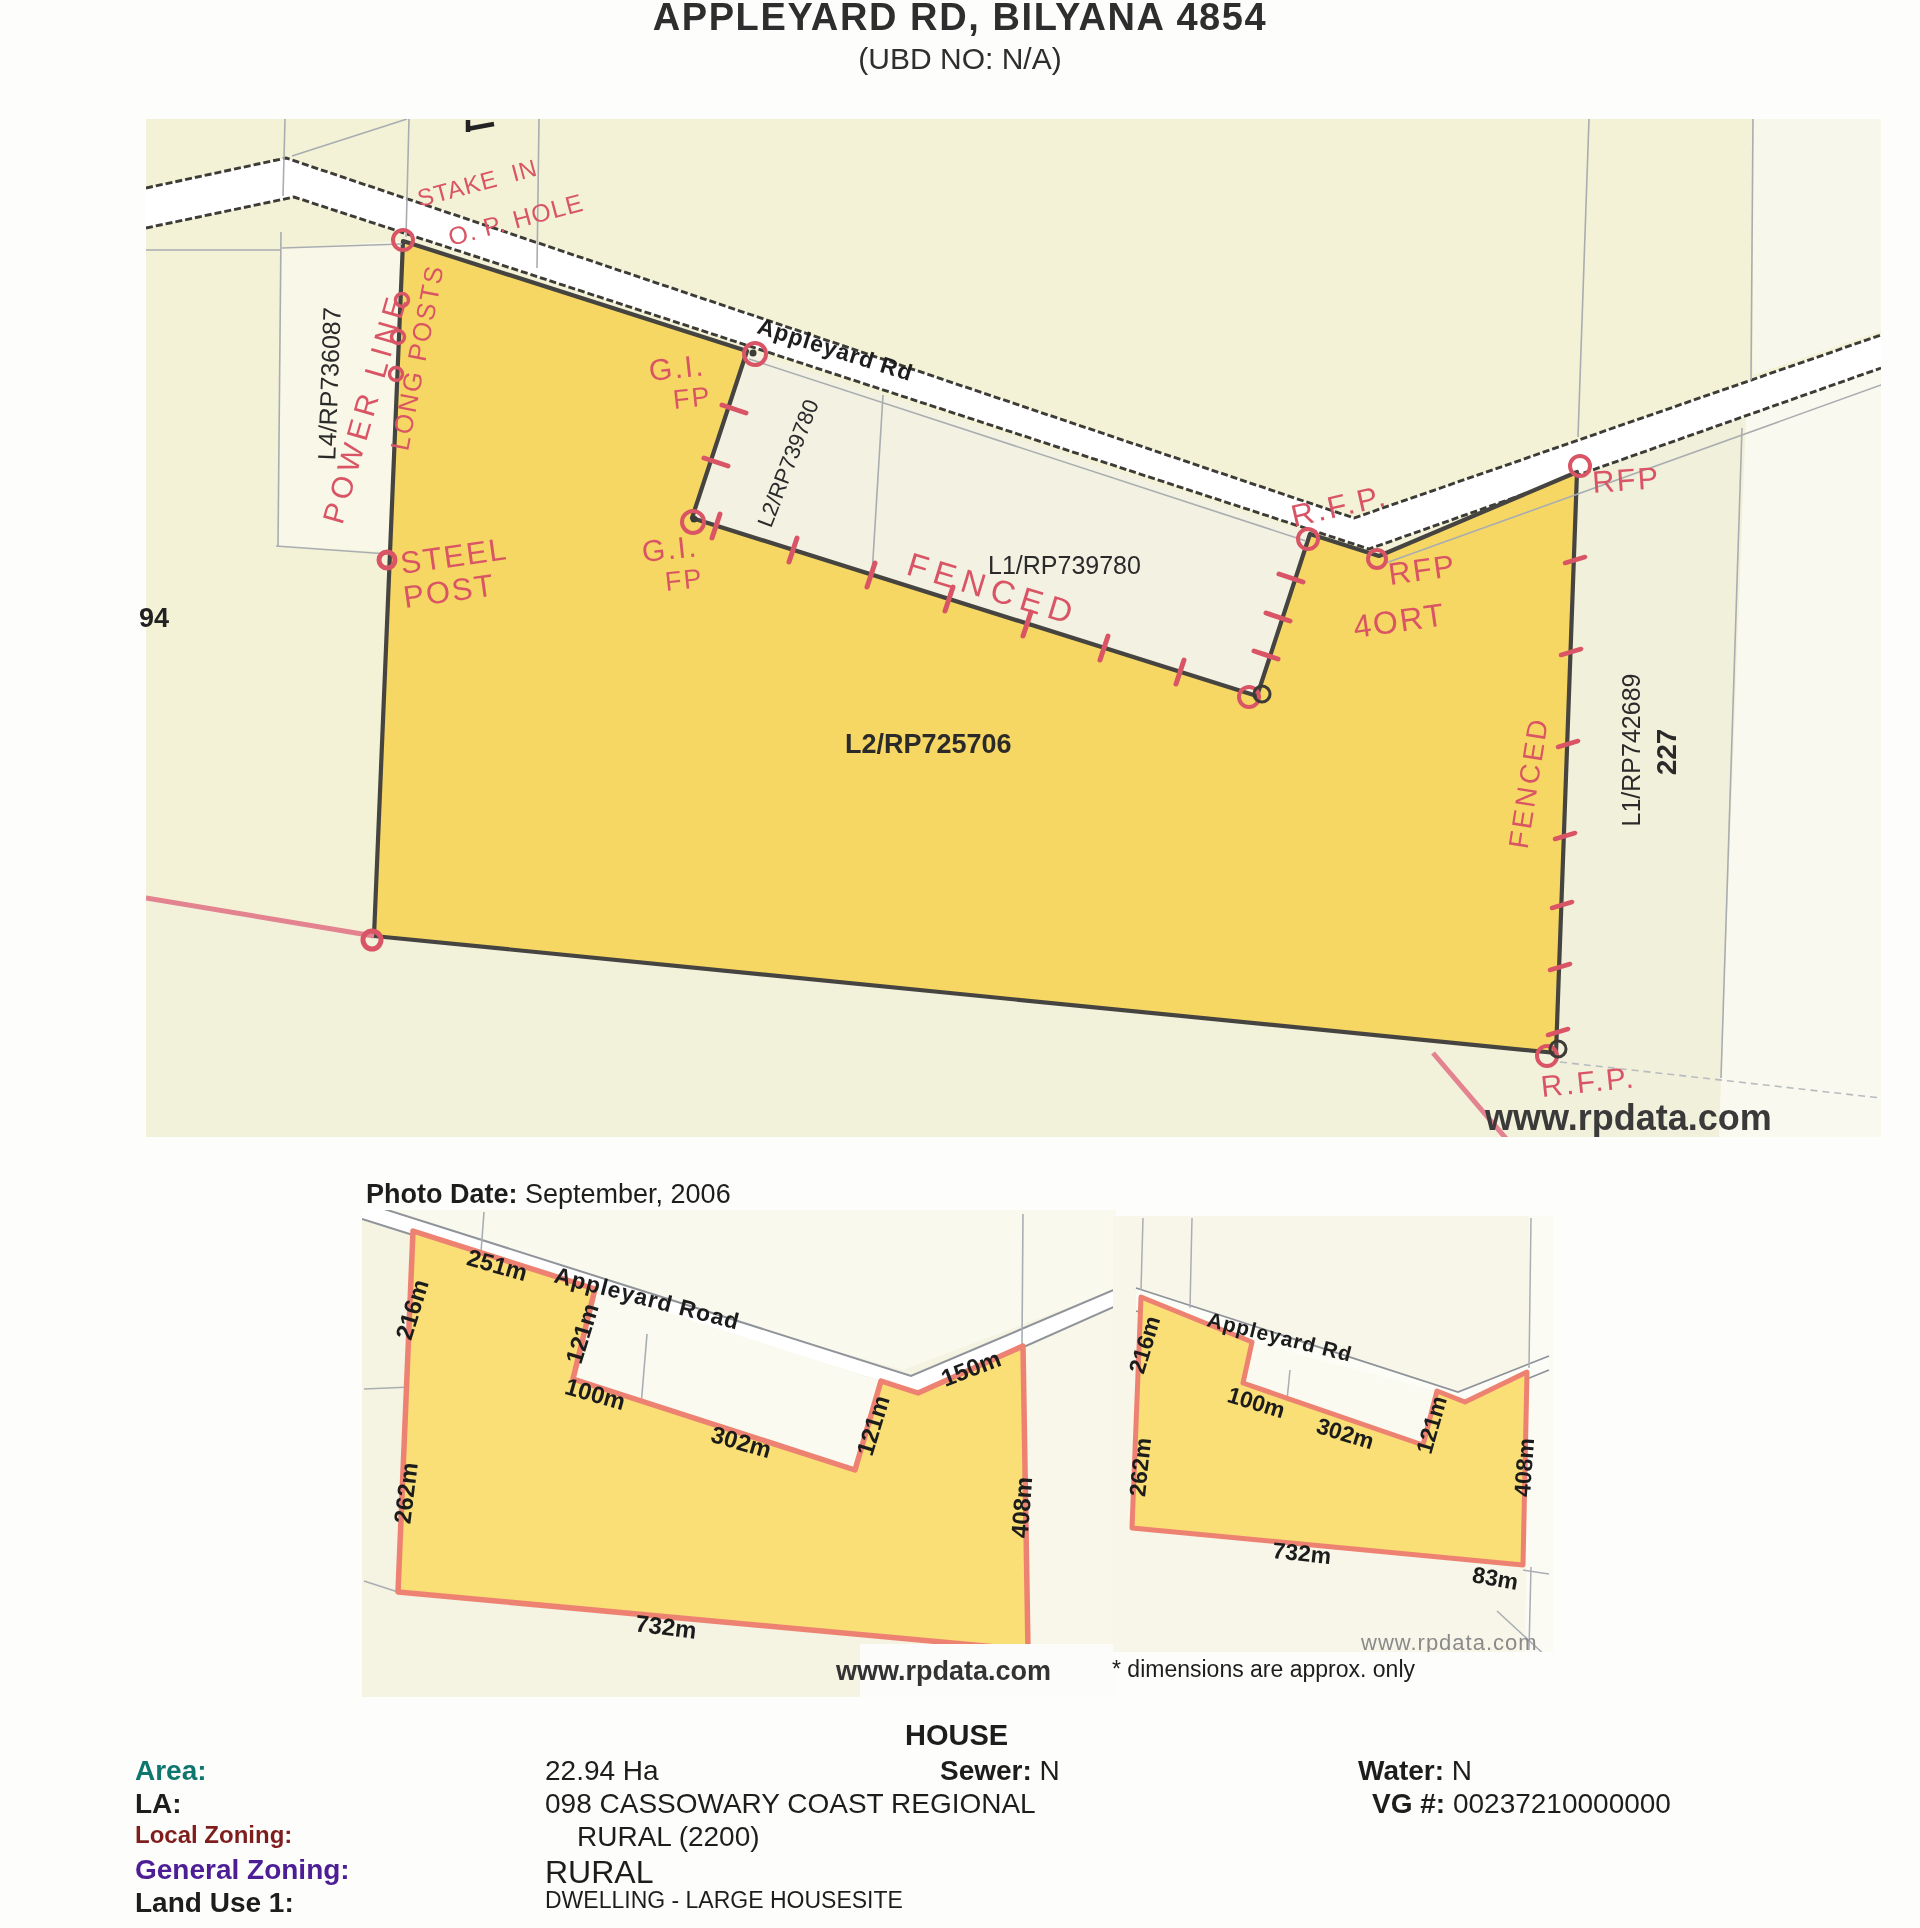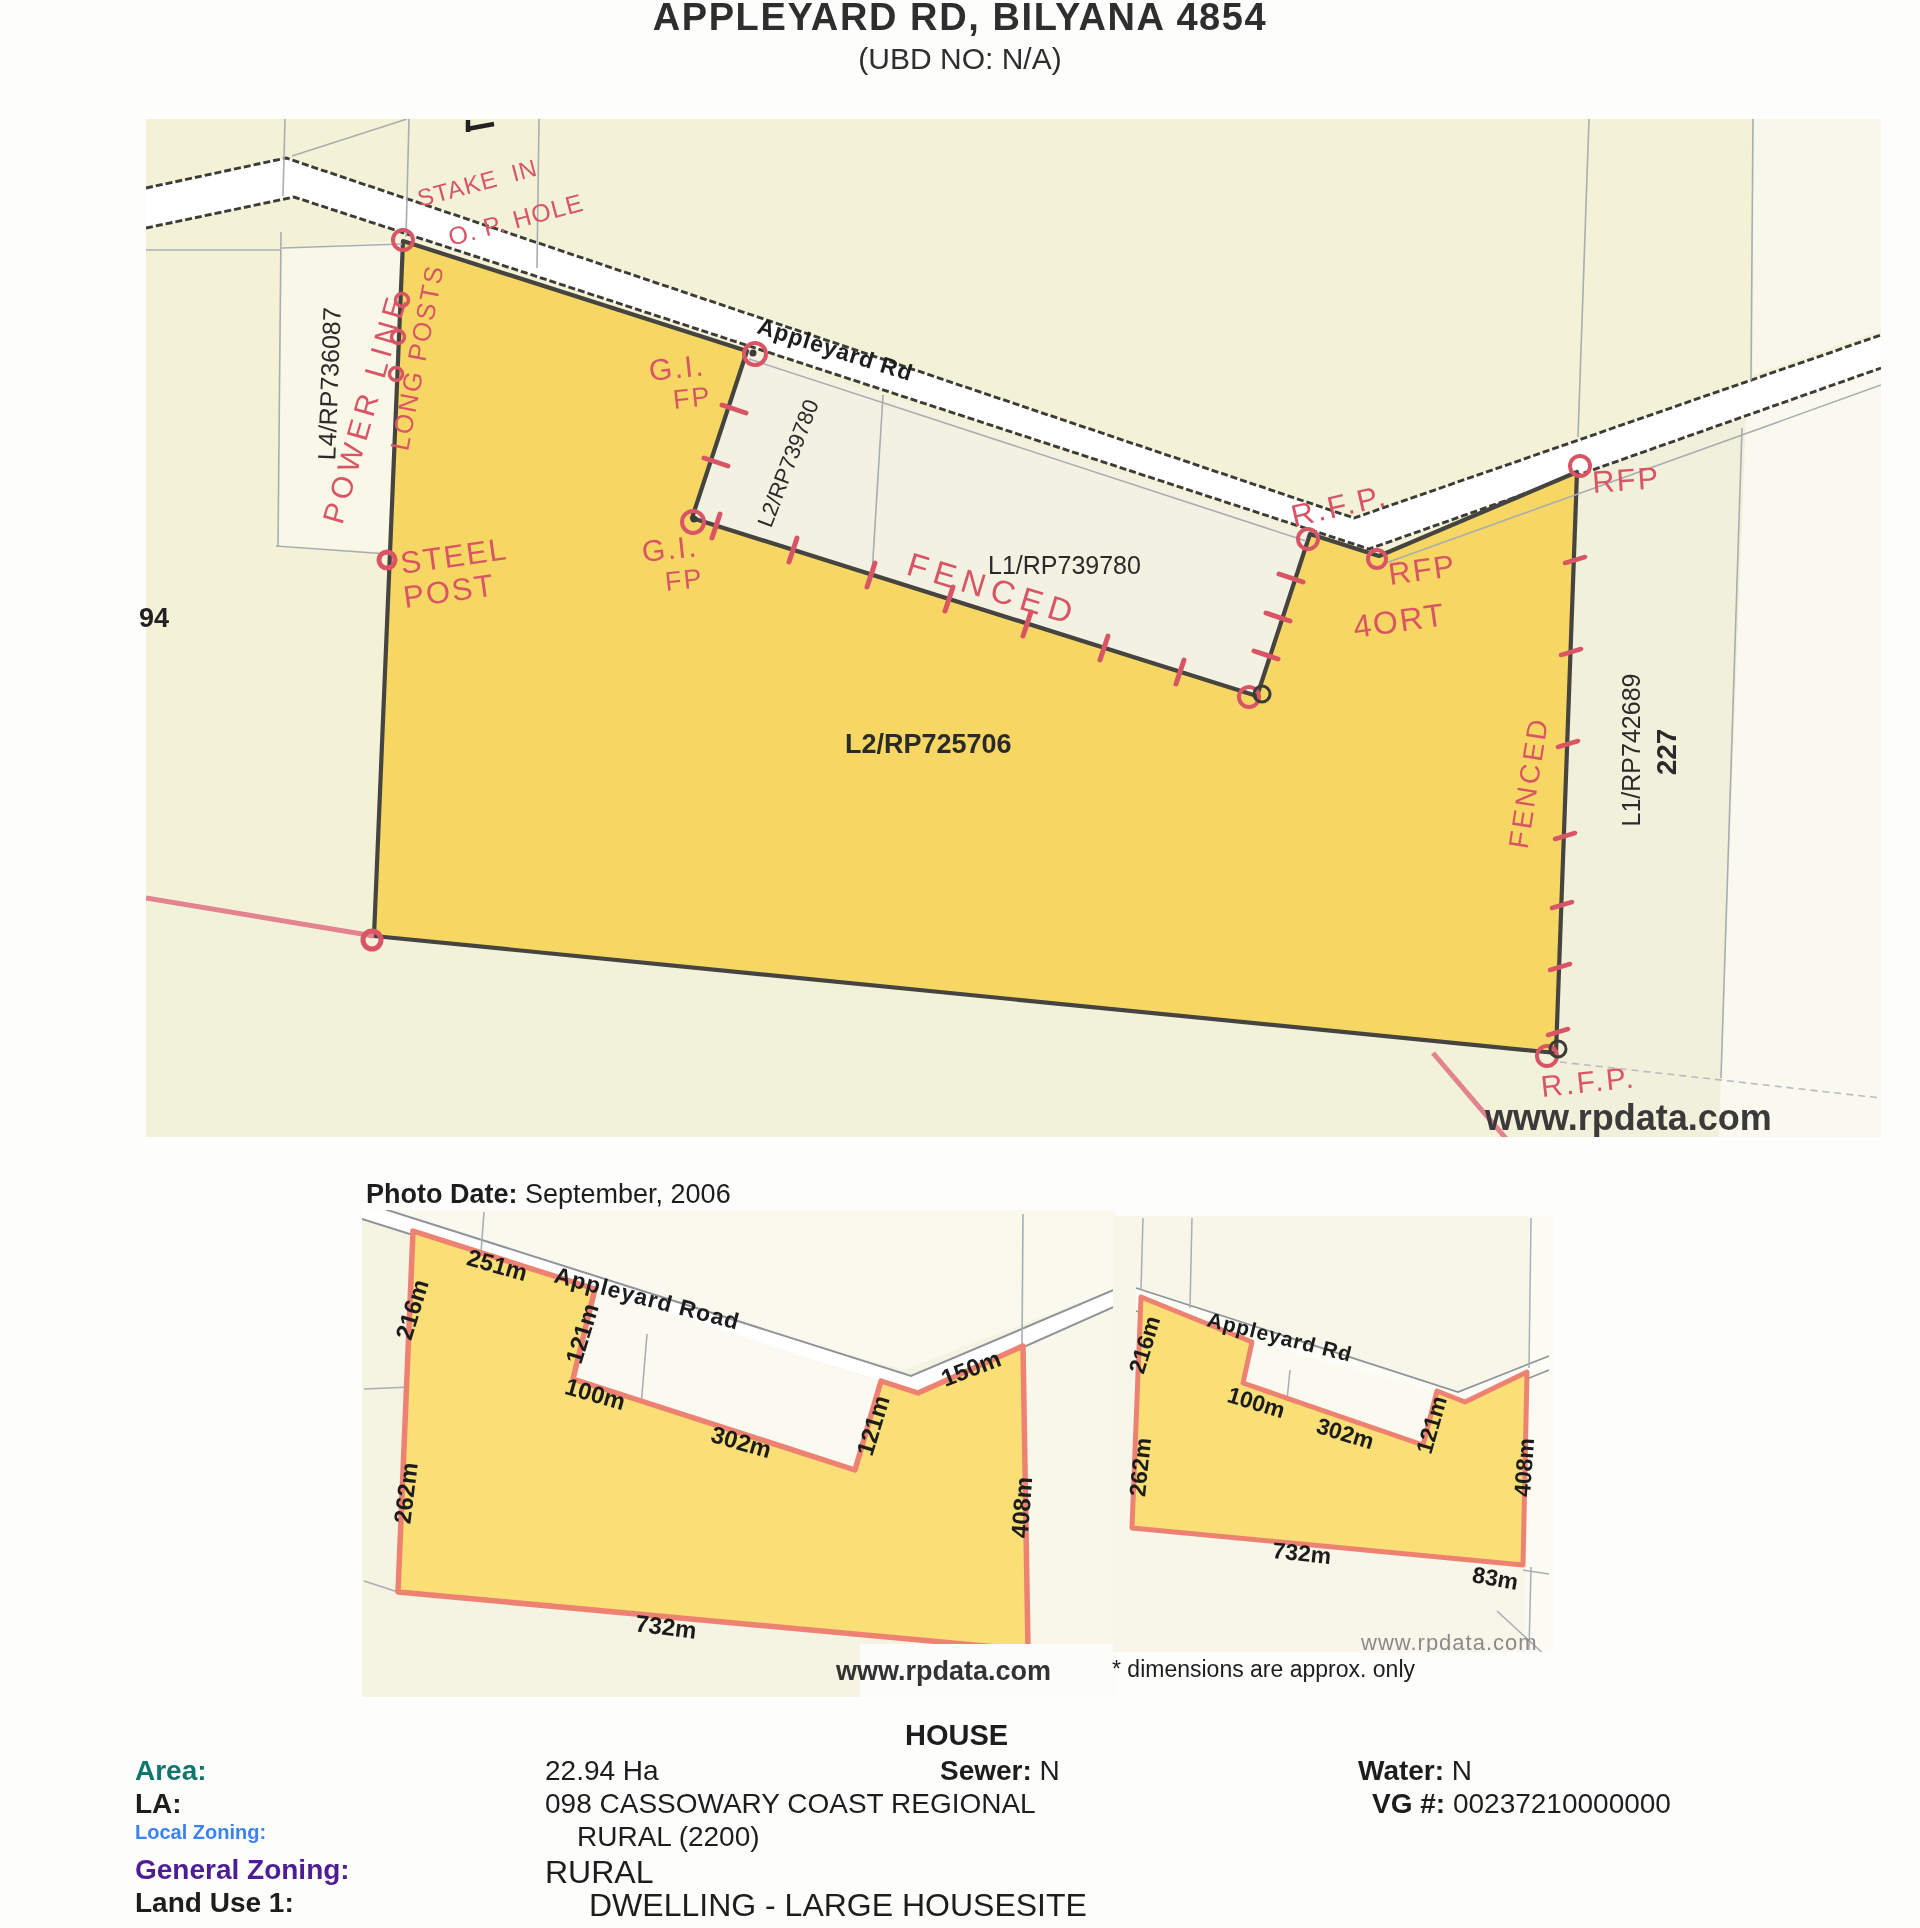--- a/index.html
+++ b/index.html
@@ -311,20 +311,20 @@
 
 <div class="abs" style="left:135px;top:1755px;font-size:28px;color:#0f766e;"><b>Area:</b></div>
 <div class="abs" style="left:545px;top:1755px;font-size:28px;color:#1d1d1d;">22.94 Ha</div>
 <div class="abs" style="left:940px;top:1755px;font-size:28px;color:#1d1d1d;"><b>Sewer:</b>&nbsp;N</div>
 <div class="abs" style="left:1358px;top:1755px;font-size:28px;color:#1d1d1d;"><b>Water:</b>&nbsp;N</div>
 
 <div class="abs" style="left:135px;top:1788px;font-size:28px;color:#1d1d1d;"><b>LA:</b></div>
 <div class="abs" style="left:545px;top:1788px;font-size:28px;color:#1d1d1d;">098 CASSOWARY COAST REGIONAL</div>
 <div class="abs" style="left:1372px;top:1788px;font-size:28px;color:#1d1d1d;"><b>VG #:</b>&nbsp;00237210000000</div>
 
-<div class="abs" style="left:135px;top:1821px;font-size:20px;color:#3b82f6;"><b>Local Zoning:</b></div>
+<div class="abs" style="left:135px;top:1821px;font-size:24px;color:#7f1d1d;"><b>Local Zoning:</b></div>
 <div class="abs" style="left:577px;top:1821px;font-size:28px;color:#1d1d1d;">RURAL (2200)</div>
 
 <div class="abs" style="left:135px;top:1854px;font-size:28px;color:#4c1d95;"><b>General Zoning:</b></div>
 <div class="abs" style="left:545px;top:1854px;font-size:32px;color:#1d1d1d;">RURAL</div>
 
 <div class="abs" style="left:135px;top:1887px;font-size:28px;color:#1d1d1d;"><b>Land Use 1:</b></div>
-<div class="abs" style="left:545px;top:1887px;font-size:32px;color:#1d1d1d;margin-left:44px;">DWELLING - LARGE HOUSESITE</div>
+<div class="abs" style="left:545px;top:1887px;font-size:23px;color:#1d1d1d;">DWELLING - LARGE HOUSESITE</div>
 
 </body></html>

